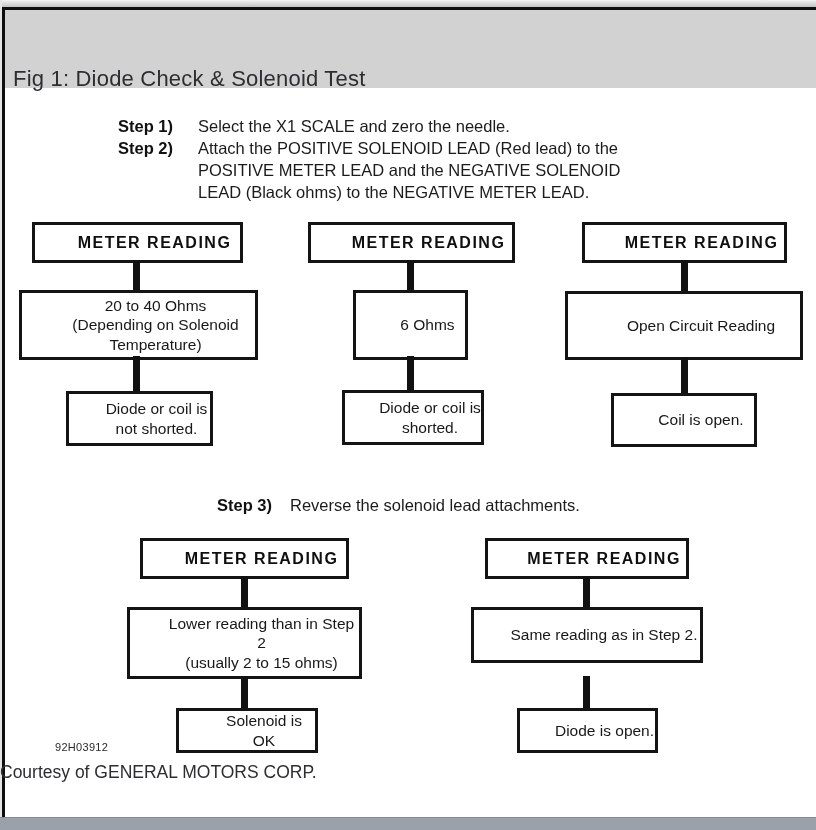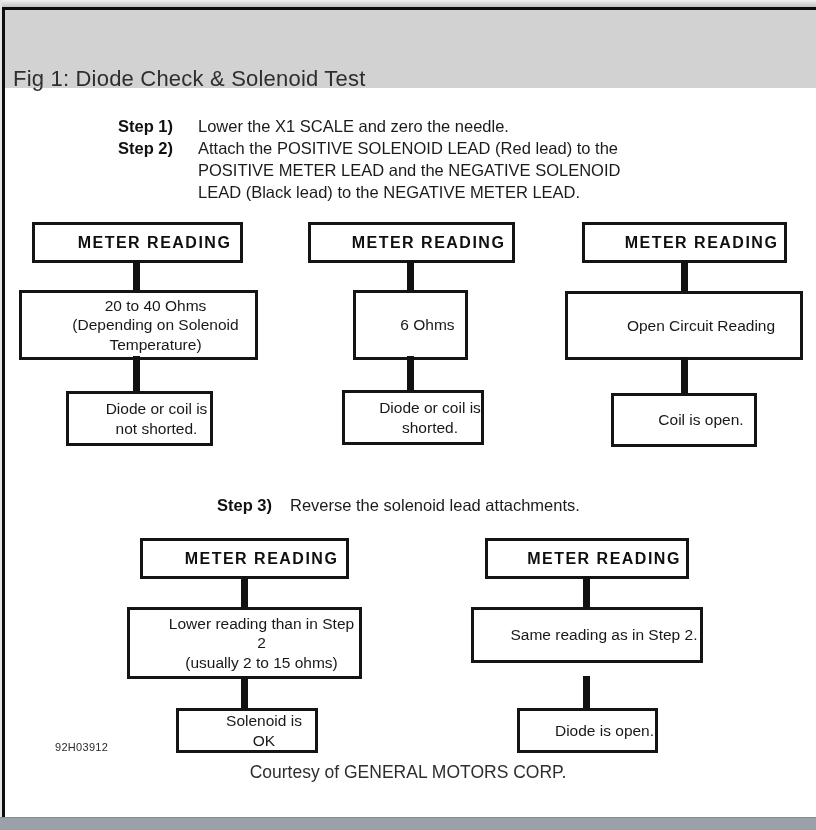--- a/index.html
+++ b/index.html
@@ -49,44 +49,44 @@
   #b1-head{left:140px;top:538px;width:209px;height:41px;}
   #b2-head{left:485px;top:538px;width:204px;height:41px;}
   #b1-read{left:127px;top:607px;width:235px;height:72px;}
   #b2-read{left:471px;top:607px;width:232px;height:56px;}
   #b1-res{left:176px;top:708px;width:142px;height:45px;}
   #b2-res{left:517px;top:708px;width:141px;height:45px;}
   #b1-c1{left:241px;top:576px;height:34px;} #b1-c2{left:241px;top:676px;height:35px;}
   #b2-c1{left:583px;top:576px;height:34px;} #b2-c2{left:583px;top:676px;height:35px;}
 
   .figure-code{position:absolute;left:55px;top:741px;font-size:11px;color:#2a2a2a;letter-spacing:.3px;}
-  .footer{position:absolute;left:0;top:762px;width:816px;text-align:center;
+  .footer{position:absolute;left:0;top:762px;width:816px;text-align:left;
     font-size:17.5px;color:#2d2e31;}
 </style>
 </head>
 <body>
 
 <div class="stage">
 
   <div class="top-strip"></div>
   <div class="left-strip"></div>
   <div class="top-border"></div>
   <div class="left-border"></div>
 
   <div class="titlebar">
     <div class="title">Fig 1: Diode Check &amp; Solenoid Test</div>
   </div>
 
   <div class="step-label" style="left:118px;top:117px;">Step 1)</div>
-  <div class="step-text" style="left:198px;top:117px;">Lower the X1 SCALE and zero the needle.</div>
+  <div class="step-text" style="left:198px;top:117px;">Select the X1 SCALE and zero the needle.</div>
 
   <div class="step-label" style="left:118px;top:139px;">Step 2)</div>
   <div class="step-text" style="left:198px;top:139px;">Attach the POSITIVE SOLENOID LEAD (Red lead) to the</div>
   <div class="step-text" style="left:198px;top:161px;">POSITIVE METER LEAD and the NEGATIVE SOLENOID</div>
-  <div class="step-text" style="left:198px;top:183px;">LEAD (Black lead) to the NEGATIVE METER LEAD.</div>
+  <div class="step-text" style="left:198px;top:183px;">LEAD (Black ohms) to the NEGATIVE METER LEAD.</div>
 
   <div class="box head" id="t1-head">
     <span class="txt">METER READING</span>
   </div>
   <div class="conn" id="t1-c1"></div>
   <div class="box read" id="t1-read">
     <span class="txt">20 to 40 Ohms
 (Depending on Solenoid
 Temperature)</span>
   </div>

